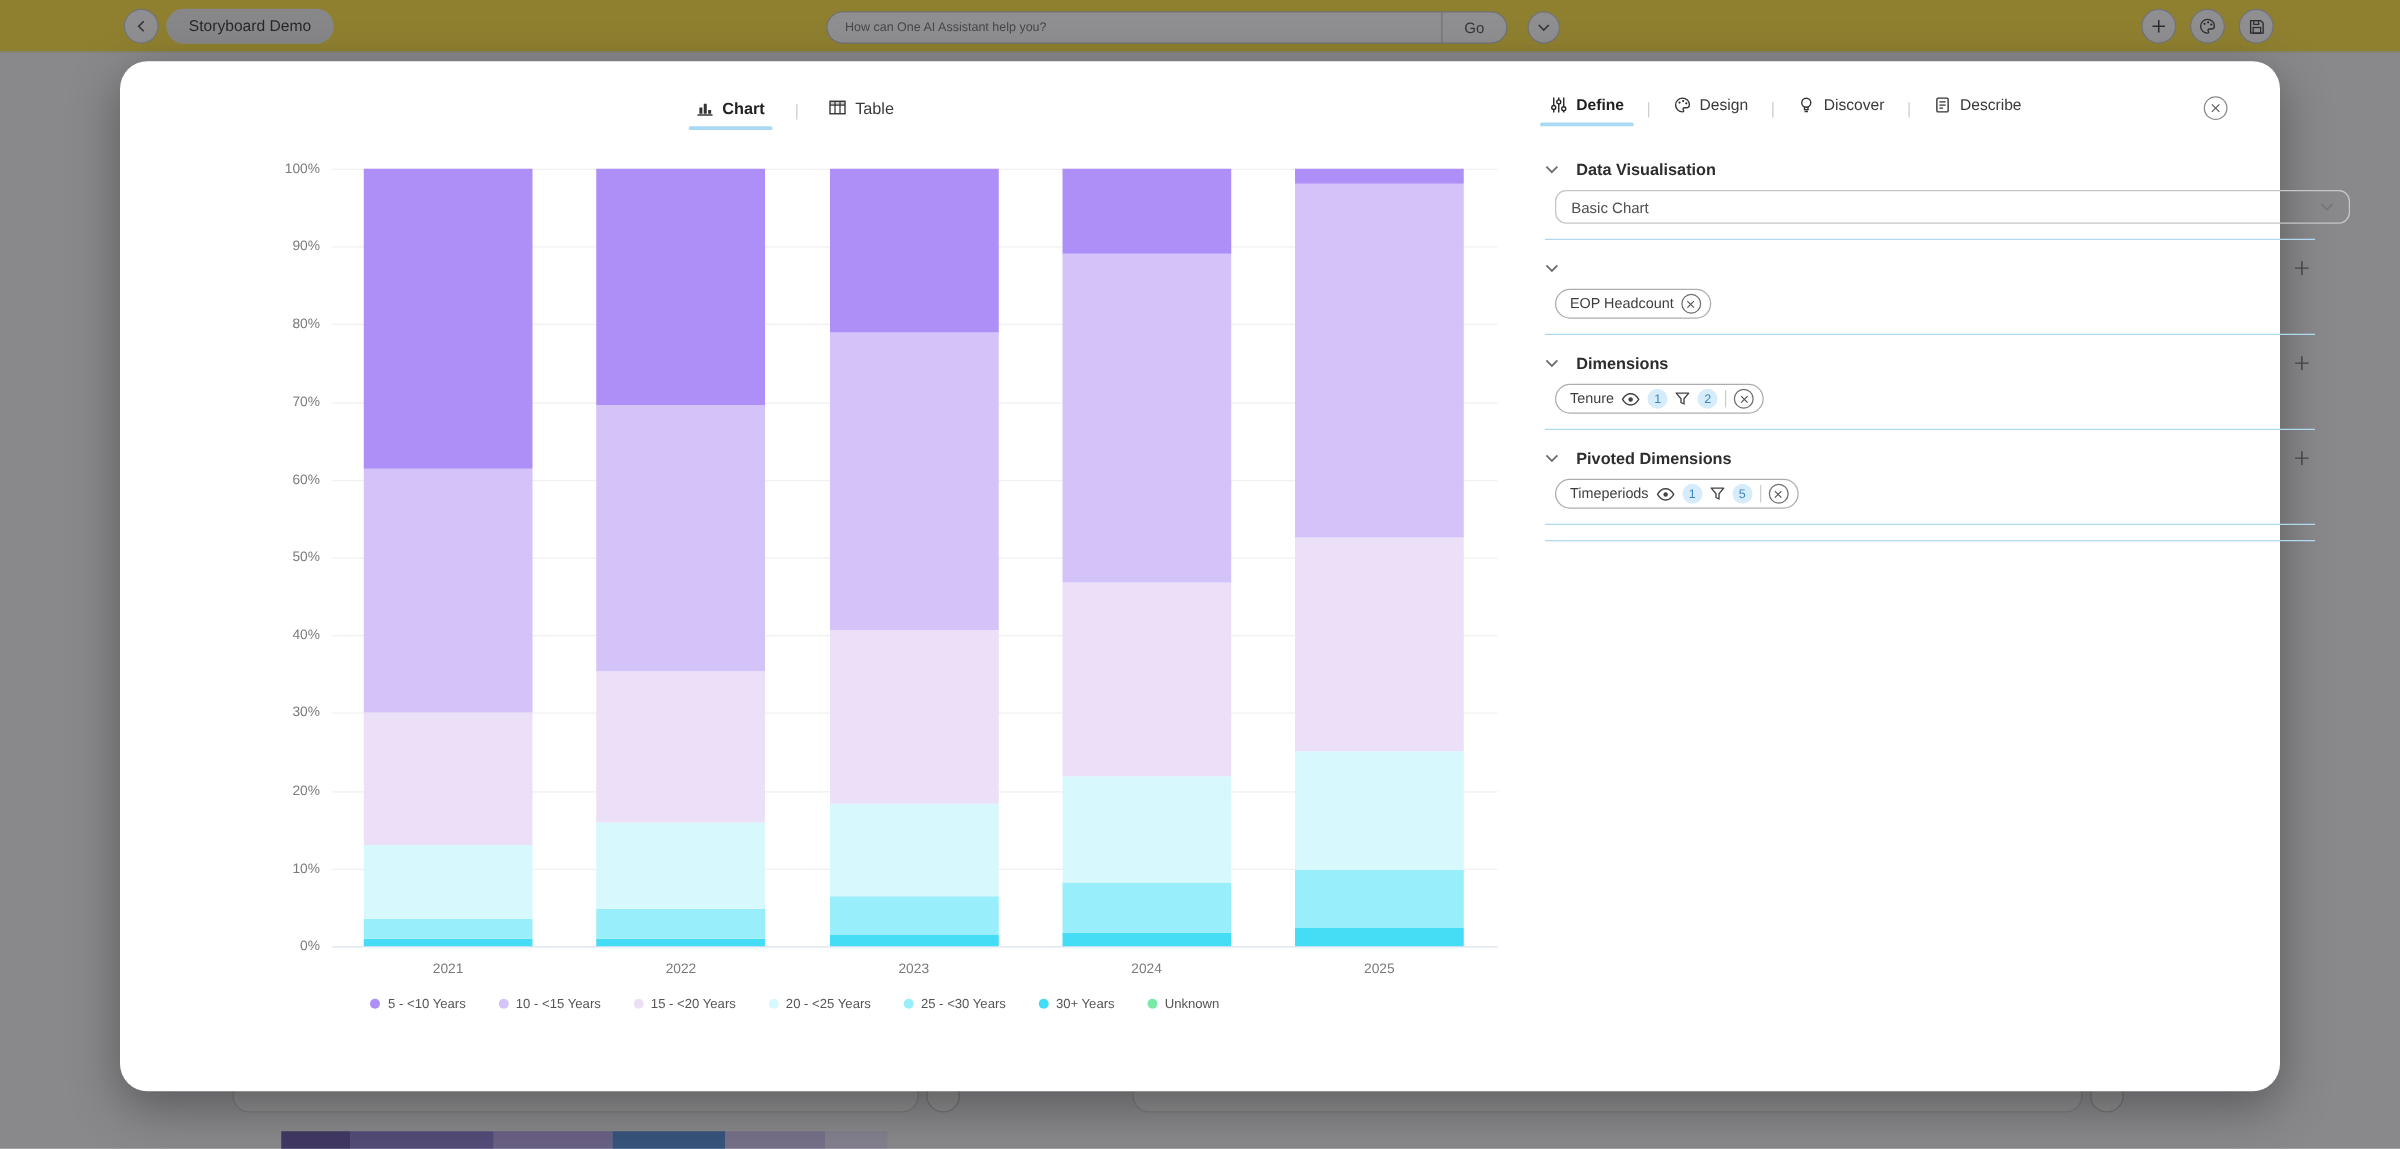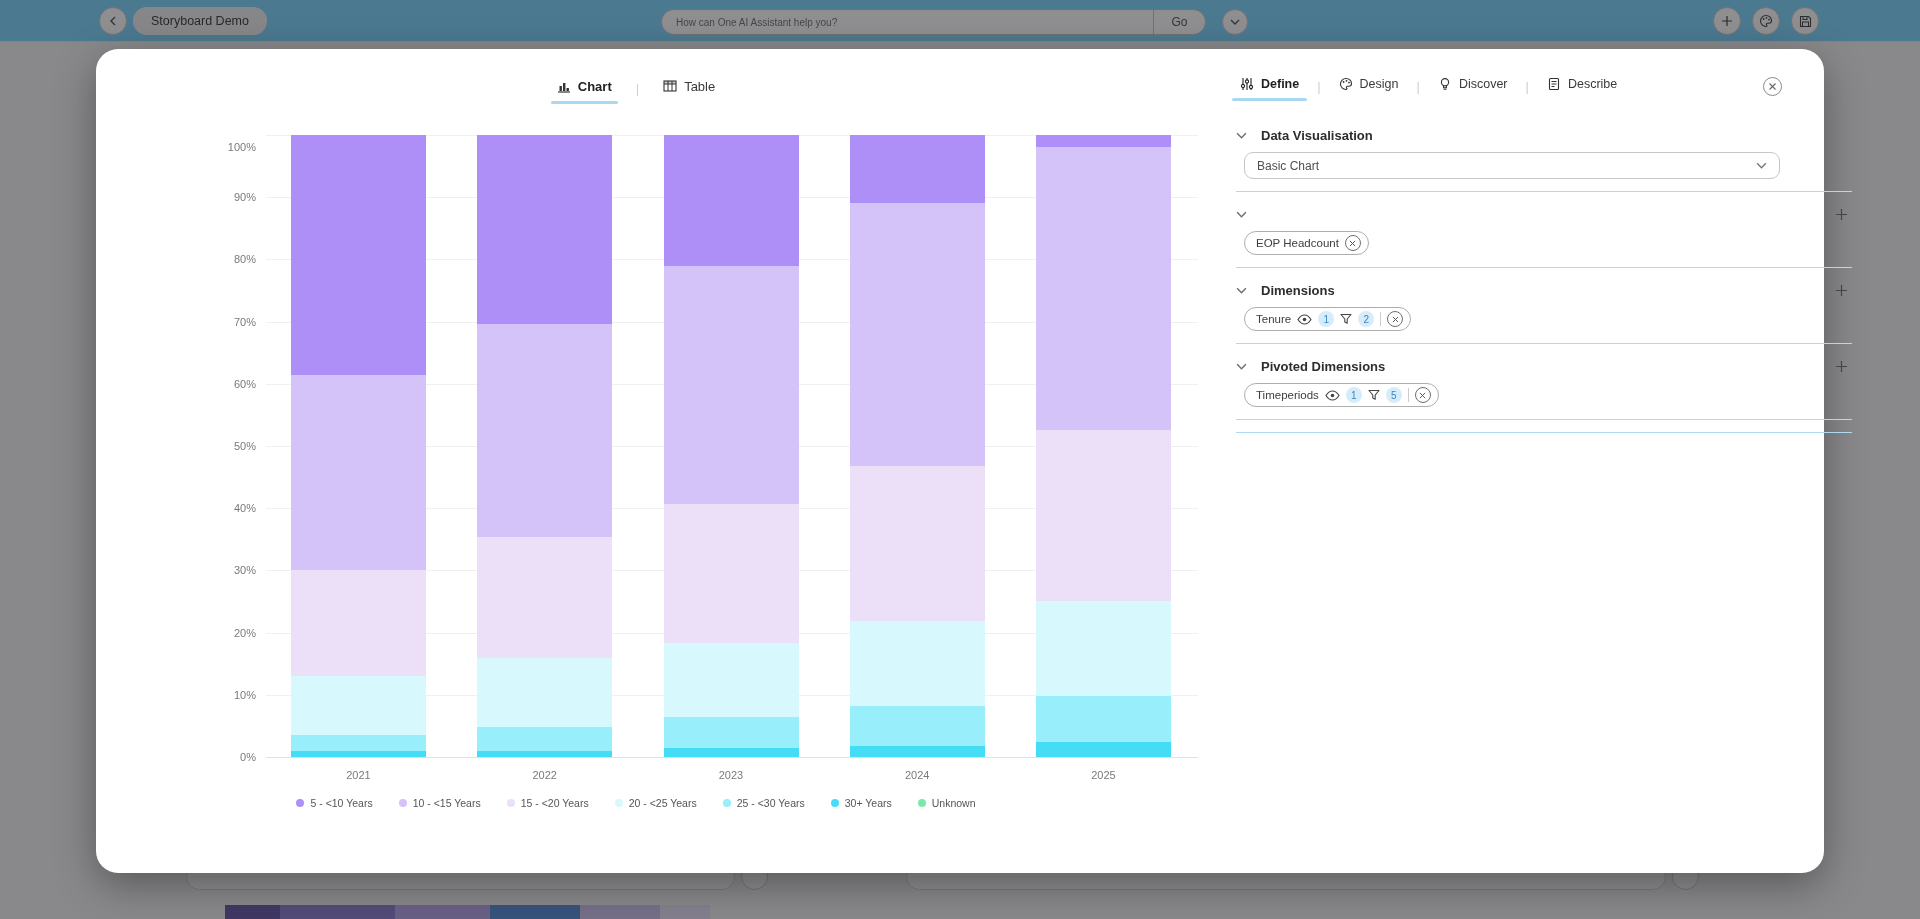--- a/index.html
+++ b/index.html
@@ -2,21 +2,21 @@
 <html><head>
 <meta charset="utf-8">
 <style>
   * { margin:0; padding:0; box-sizing:border-box; }
   html,body { width:1920px; height:919px; overflow:hidden;
     font-family:"Liberation Sans", sans-serif; background:#f2f2f4; }
 
   
   .bg-page { position:absolute; inset:0; background:#f2f2f4; }
   .topbar { position:absolute; left:0; top:0; width:1920px; height:42px;
-    background:#7dd3fc; border-bottom:1px solid #e8e8e8; }
+    background:#fde047; border-bottom:1px solid #e8e8e8; }
   .circle-btn { position:absolute; width:28px; height:28px; border-radius:50%;
     border:1px solid #c9c9c9; background:#fdfdfd; display:flex; align-items:center;
     justify-content:center; color:#555; }
   .title-pill { position:absolute; left:133px; top:7px; height:28px; padding:0 18px;
     background:#efefef; border-radius:15px; display:flex; align-items:center;
     font-size:12.5px; color:#3c3c3c; }
   .ai-search { position:absolute; left:661px; top:9px; width:545px; height:26px;
     border:1px solid #c4c4c4; border-radius:14px; background:#fdfdfd;
     display:flex; align-items:center; }
   .ai-search input { flex:1; border:none; outline:none; background:transparent;
@@ -70,21 +70,21 @@
     height:3px; border-radius:2px; background:#a9d8f2; }
   .modal-close { position:absolute; right:30px; top:28px; width:19px; height:19px;
     border:1px solid #8a8a8a; border-radius:50%; display:flex; align-items:center;
     justify-content:center; color:#666; }
   .sections { position:absolute; left:96px; top:66px; width:548px; }
   .section-head { display:flex; align-items:center; margin-top:13px; }
   .section-head .chev { color:#6d6d6d; margin-right:14px; display:flex; }
   .section-title { font-size:13px; font-weight:bold; color:#2d2d2d; flex:1; }
   .add-btn { color:#4a4a4a; font-size:17px; line-height:1; width:18px; height:18px;
     display:flex; align-items:center; justify-content:center; }
-  .select-box { margin:9px 0 0 8px; width:536px; height:27px; border:1px solid #c6c6c6;
+  .select-box { margin:9px 0 0 8px; width:636px; height:27px; border:1px solid #c6c6c6;
     border-radius:9px; display:flex; align-items:center; padding:0 12px;
     font-size:12px; color:#4f4f4f; }
   .select-box .chev { margin-left:auto; color:#777; display:flex; }
   .pill-row { margin:8px 0 0 8px; display:flex; gap:8px; }
   .pill { height:24px; border:1px solid #adadad; border-radius:12px; background:#fff;
     display:flex; align-items:center; gap:6px; padding:0 7px 0 11px;
     font-size:11.5px; color:#3e3e3e; }
   .pill .badge { min-width:16px; height:16px; border-radius:8px; background:#d6ecfa;
     color:#3a87c2; font-size:10px; display:flex; align-items:center;
     justify-content:center; padding:0 4px; }
@@ -202,21 +202,21 @@
       <div class="y-label" style="top: 311px;">50%</div>
       <div class="gridline" style="top: 248.8px;"></div>
       <div class="y-label" style="top: 248.8px;">60%</div>
       <div class="gridline" style="top: 186.6px;"></div>
       <div class="y-label" style="top: 186.6px;">70%</div>
       <div class="gridline" style="top: 124.4px;"></div>
       <div class="y-label" style="top: 124.4px;">80%</div>
       <div class="gridline" style="top: 62.2px;"></div>
       <div class="y-label" style="top: 62.2px;">90%</div>
       <div class="gridline" style="top: 0px;"></div>
-      <div class="y-label" style="top: 12px; text-align: right;">100%</div>
+      <div class="y-label" style="top: 0px; text-align: right;">100%</div>
       <div class="bar" style="left: 25px; height: 622px;">
         <div class="seg" style="bottom: 0px; height: 5.598px; background: rgb(69, 221, 245);"></div>
         <div class="seg" style="bottom: 5.598px; height: 16.794px; background: rgb(152, 238, 250);"></div>
         <div class="seg" style="bottom: 22.392px; height: 58.468px; background: rgb(215, 248, 253);"></div>
         <div class="seg" style="bottom: 80.86px; height: 105.74px; background: rgb(236, 223, 248);"></div>
         <div class="seg" style="bottom: 186.6px; height: 195.308px; background: rgb(212, 195, 248);"></div>
         <div class="seg" style="bottom: 381.908px; height: 240.092px; background: rgb(174, 143, 248);"></div>
       </div>
       <div class="x-label" style="left: 25px;">2021</div>
       <div class="bar" style="left: 211.25px; height: 622px;">

